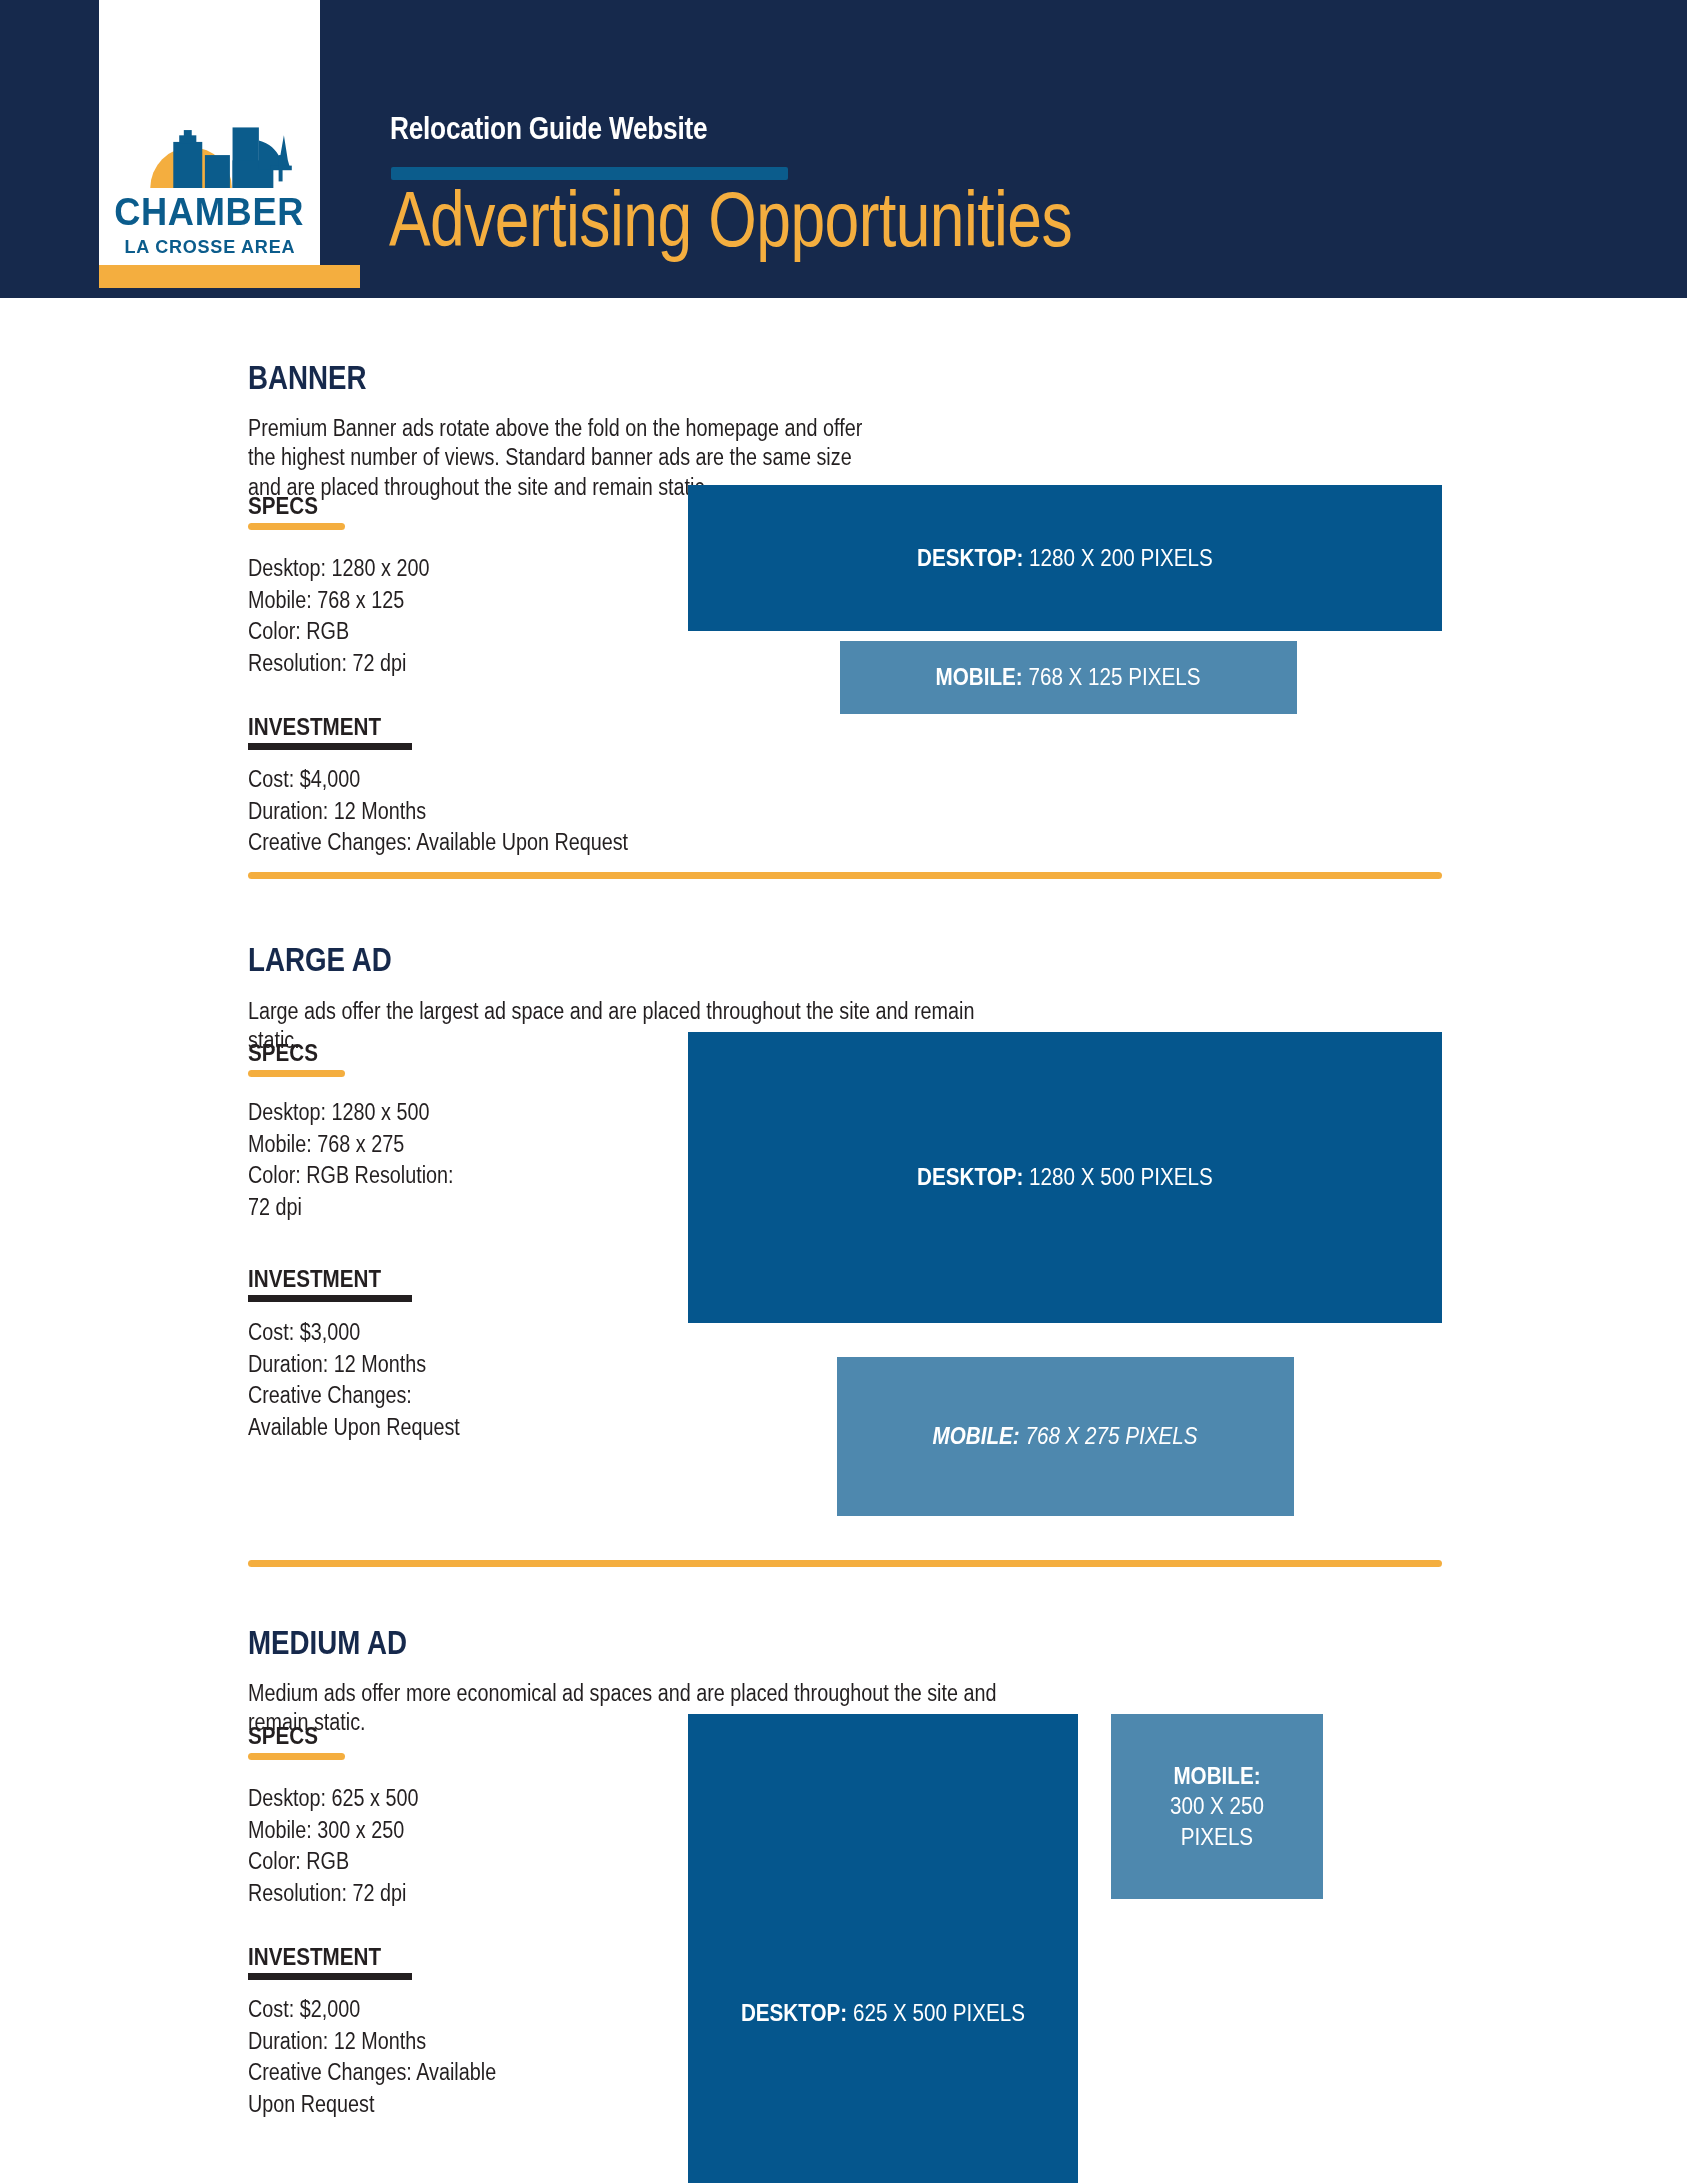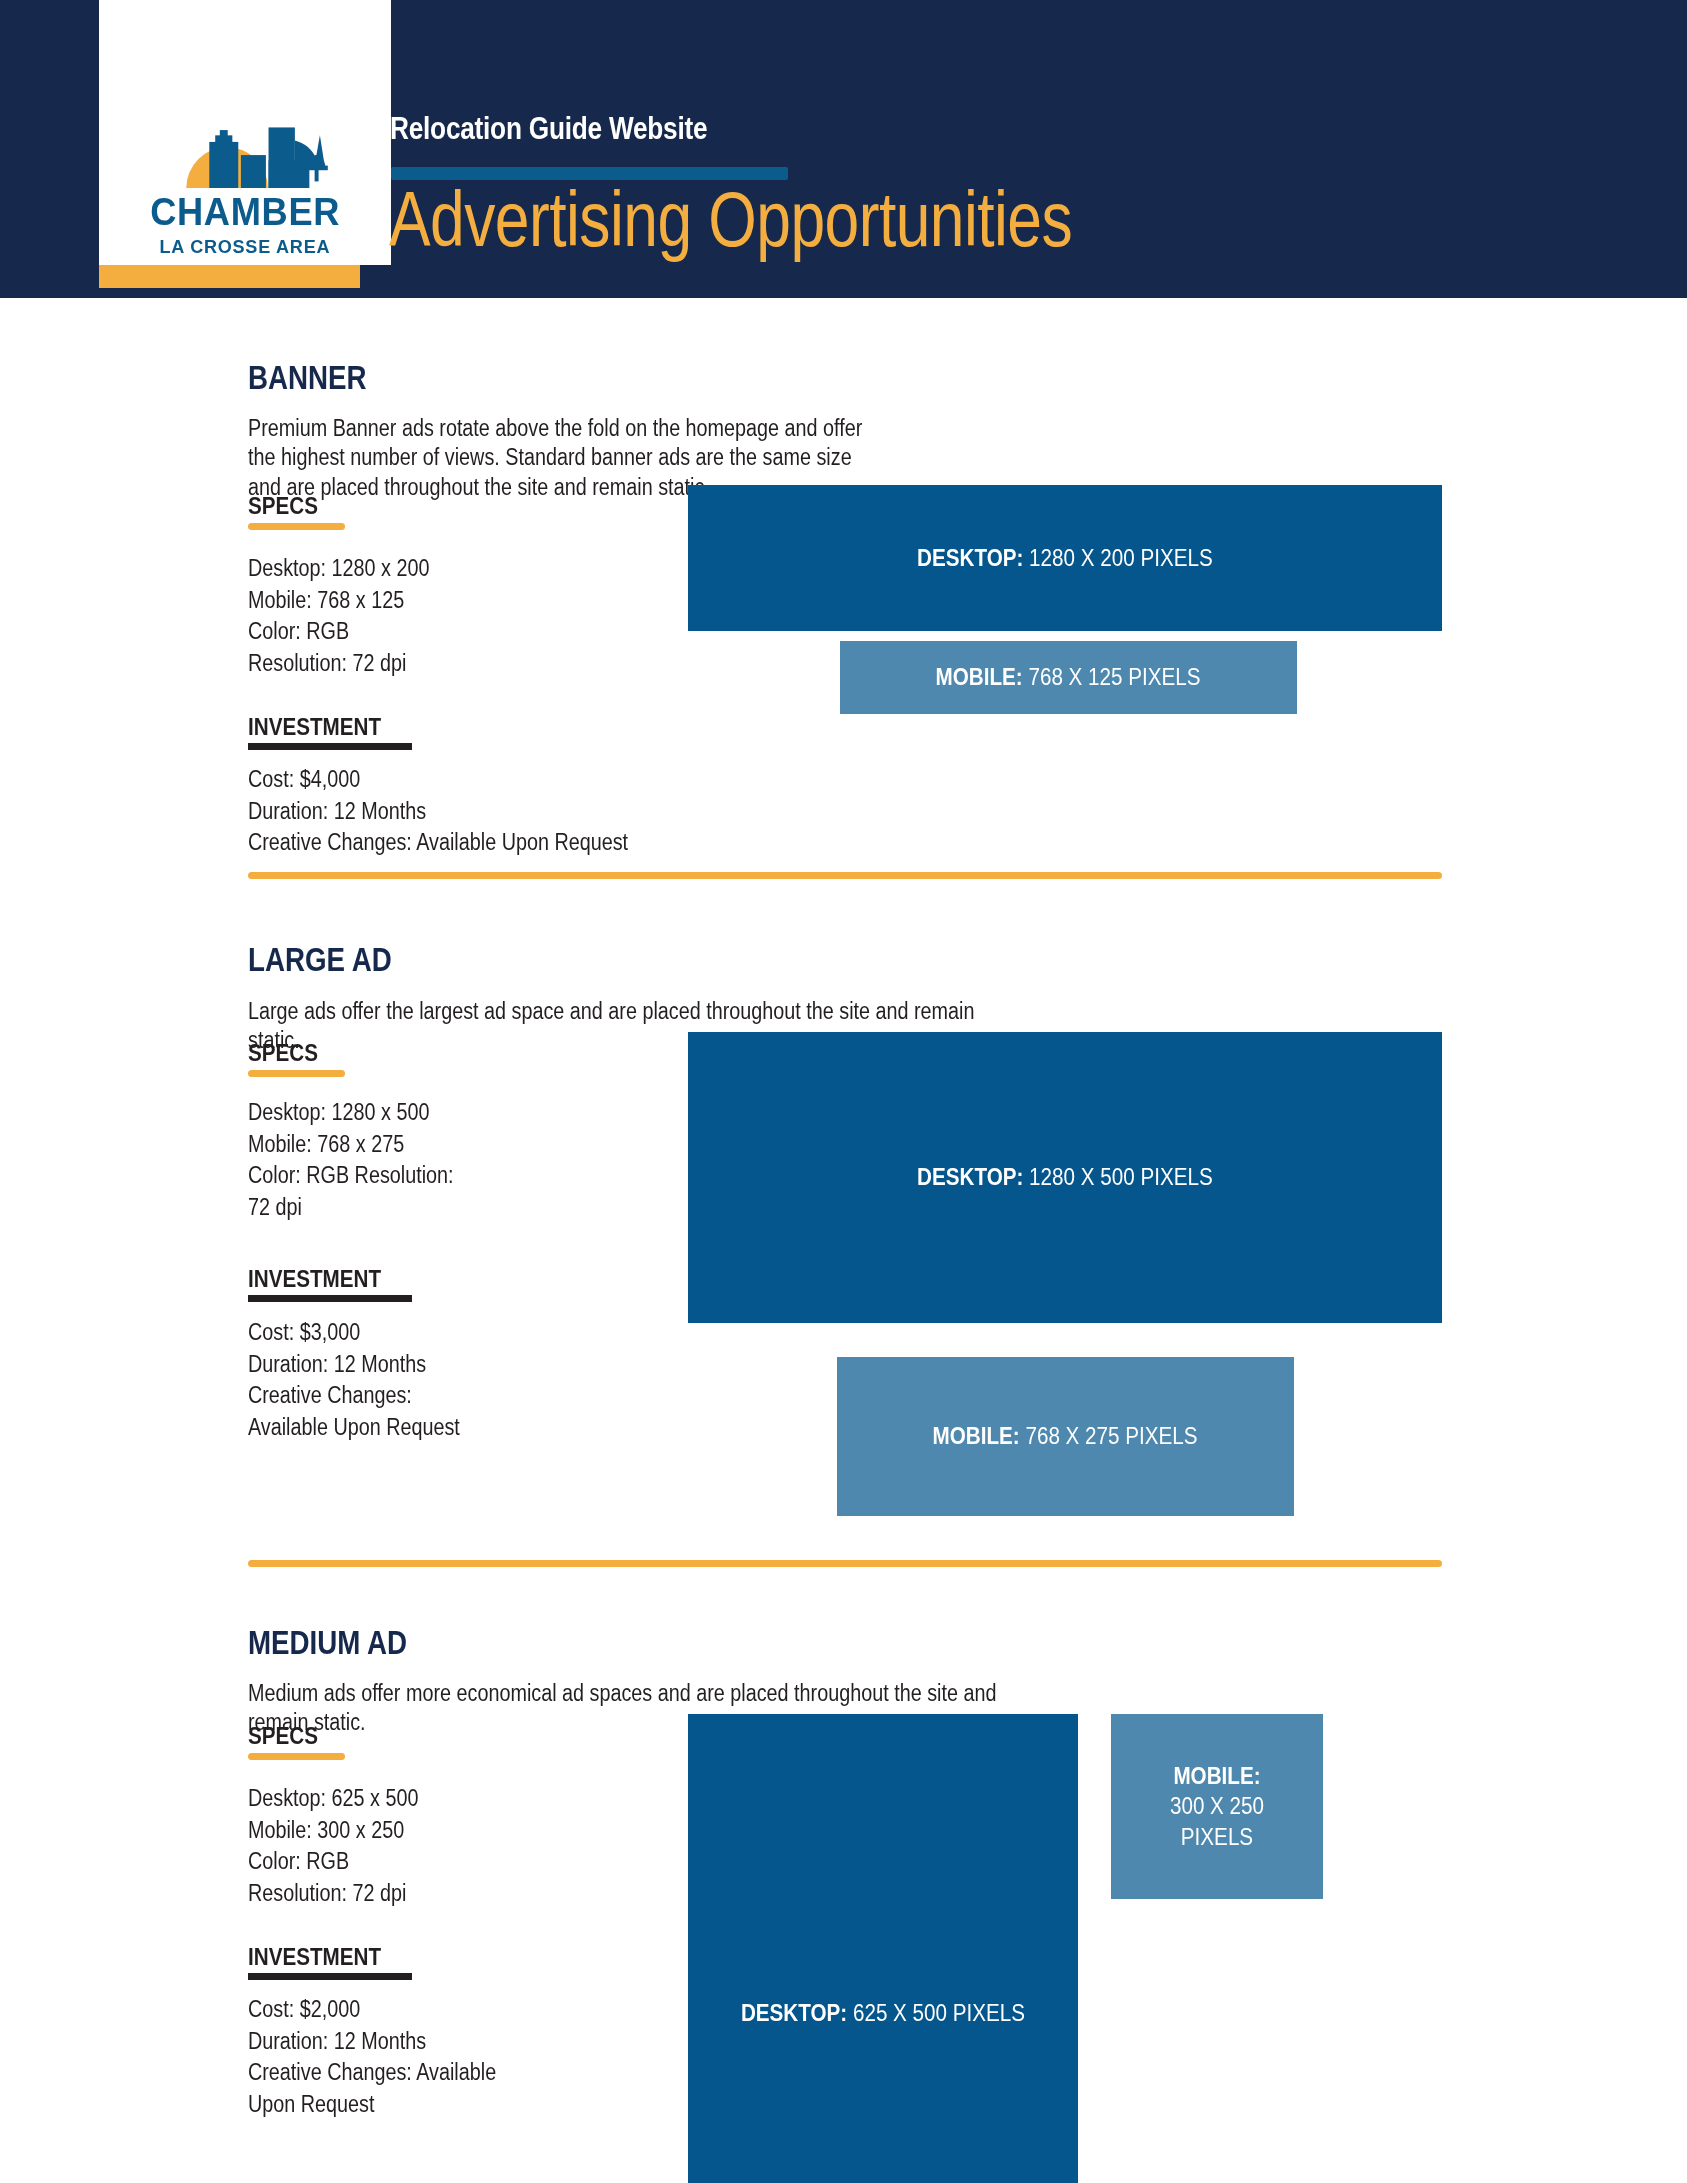--- a/index.html
+++ b/index.html
@@ -12,21 +12,21 @@
     overflow:hidden;
   }
   .page{position:relative;width:1687px;height:2183px;}
 
   
   .header{
     position:absolute;left:0;top:0;width:1687px;height:298px;
     background:#16294C;
   }
   .logo-plate{
-    position:absolute;left:99px;top:0;width:292px;height:265px;
+    position:absolute;left:99px;top:0;width:221px;height:265px;
     background:#ffffff;
     display:flex;flex-direction:column;
     align-items:center;justify-content:flex-end;
     padding-bottom:9.3px;box-sizing:border-box;
   }
   .logo-plate-bar{
     position:absolute;left:99px;top:265px;width:261px;height:22.5px;
     background:#F4AE3F;
   }
   .logo-mark{position:relative;width:165px;height:79px;}
@@ -228,21 +228,21 @@
         <div>Available Upon Request</div>
       </div>
 
       <div class="adbox desktop" style="left:688px;top:734px;width:754px;height:291px;">
         <div class="lbl">
           <b>DESKTOP:</b>
           <span> 1280 X 500 PIXELS</span>
         </div>
       </div>
 
-      <div class="adbox mobile" style="left:837px;top:1059px;width:457px;height:159px;">
+      <div class="adbox mobile" style="left:837px;top:1059px;width:457px;height:159px;font-style:italic;">
         <div class="lbl">
           <b>MOBILE:</b>
           <span> 768 X 275 PIXELS</span>
         </div>
       </div>
 
       <div class="divider" style="top:1262px;"></div>
     </div>
 
     <div class="section">

